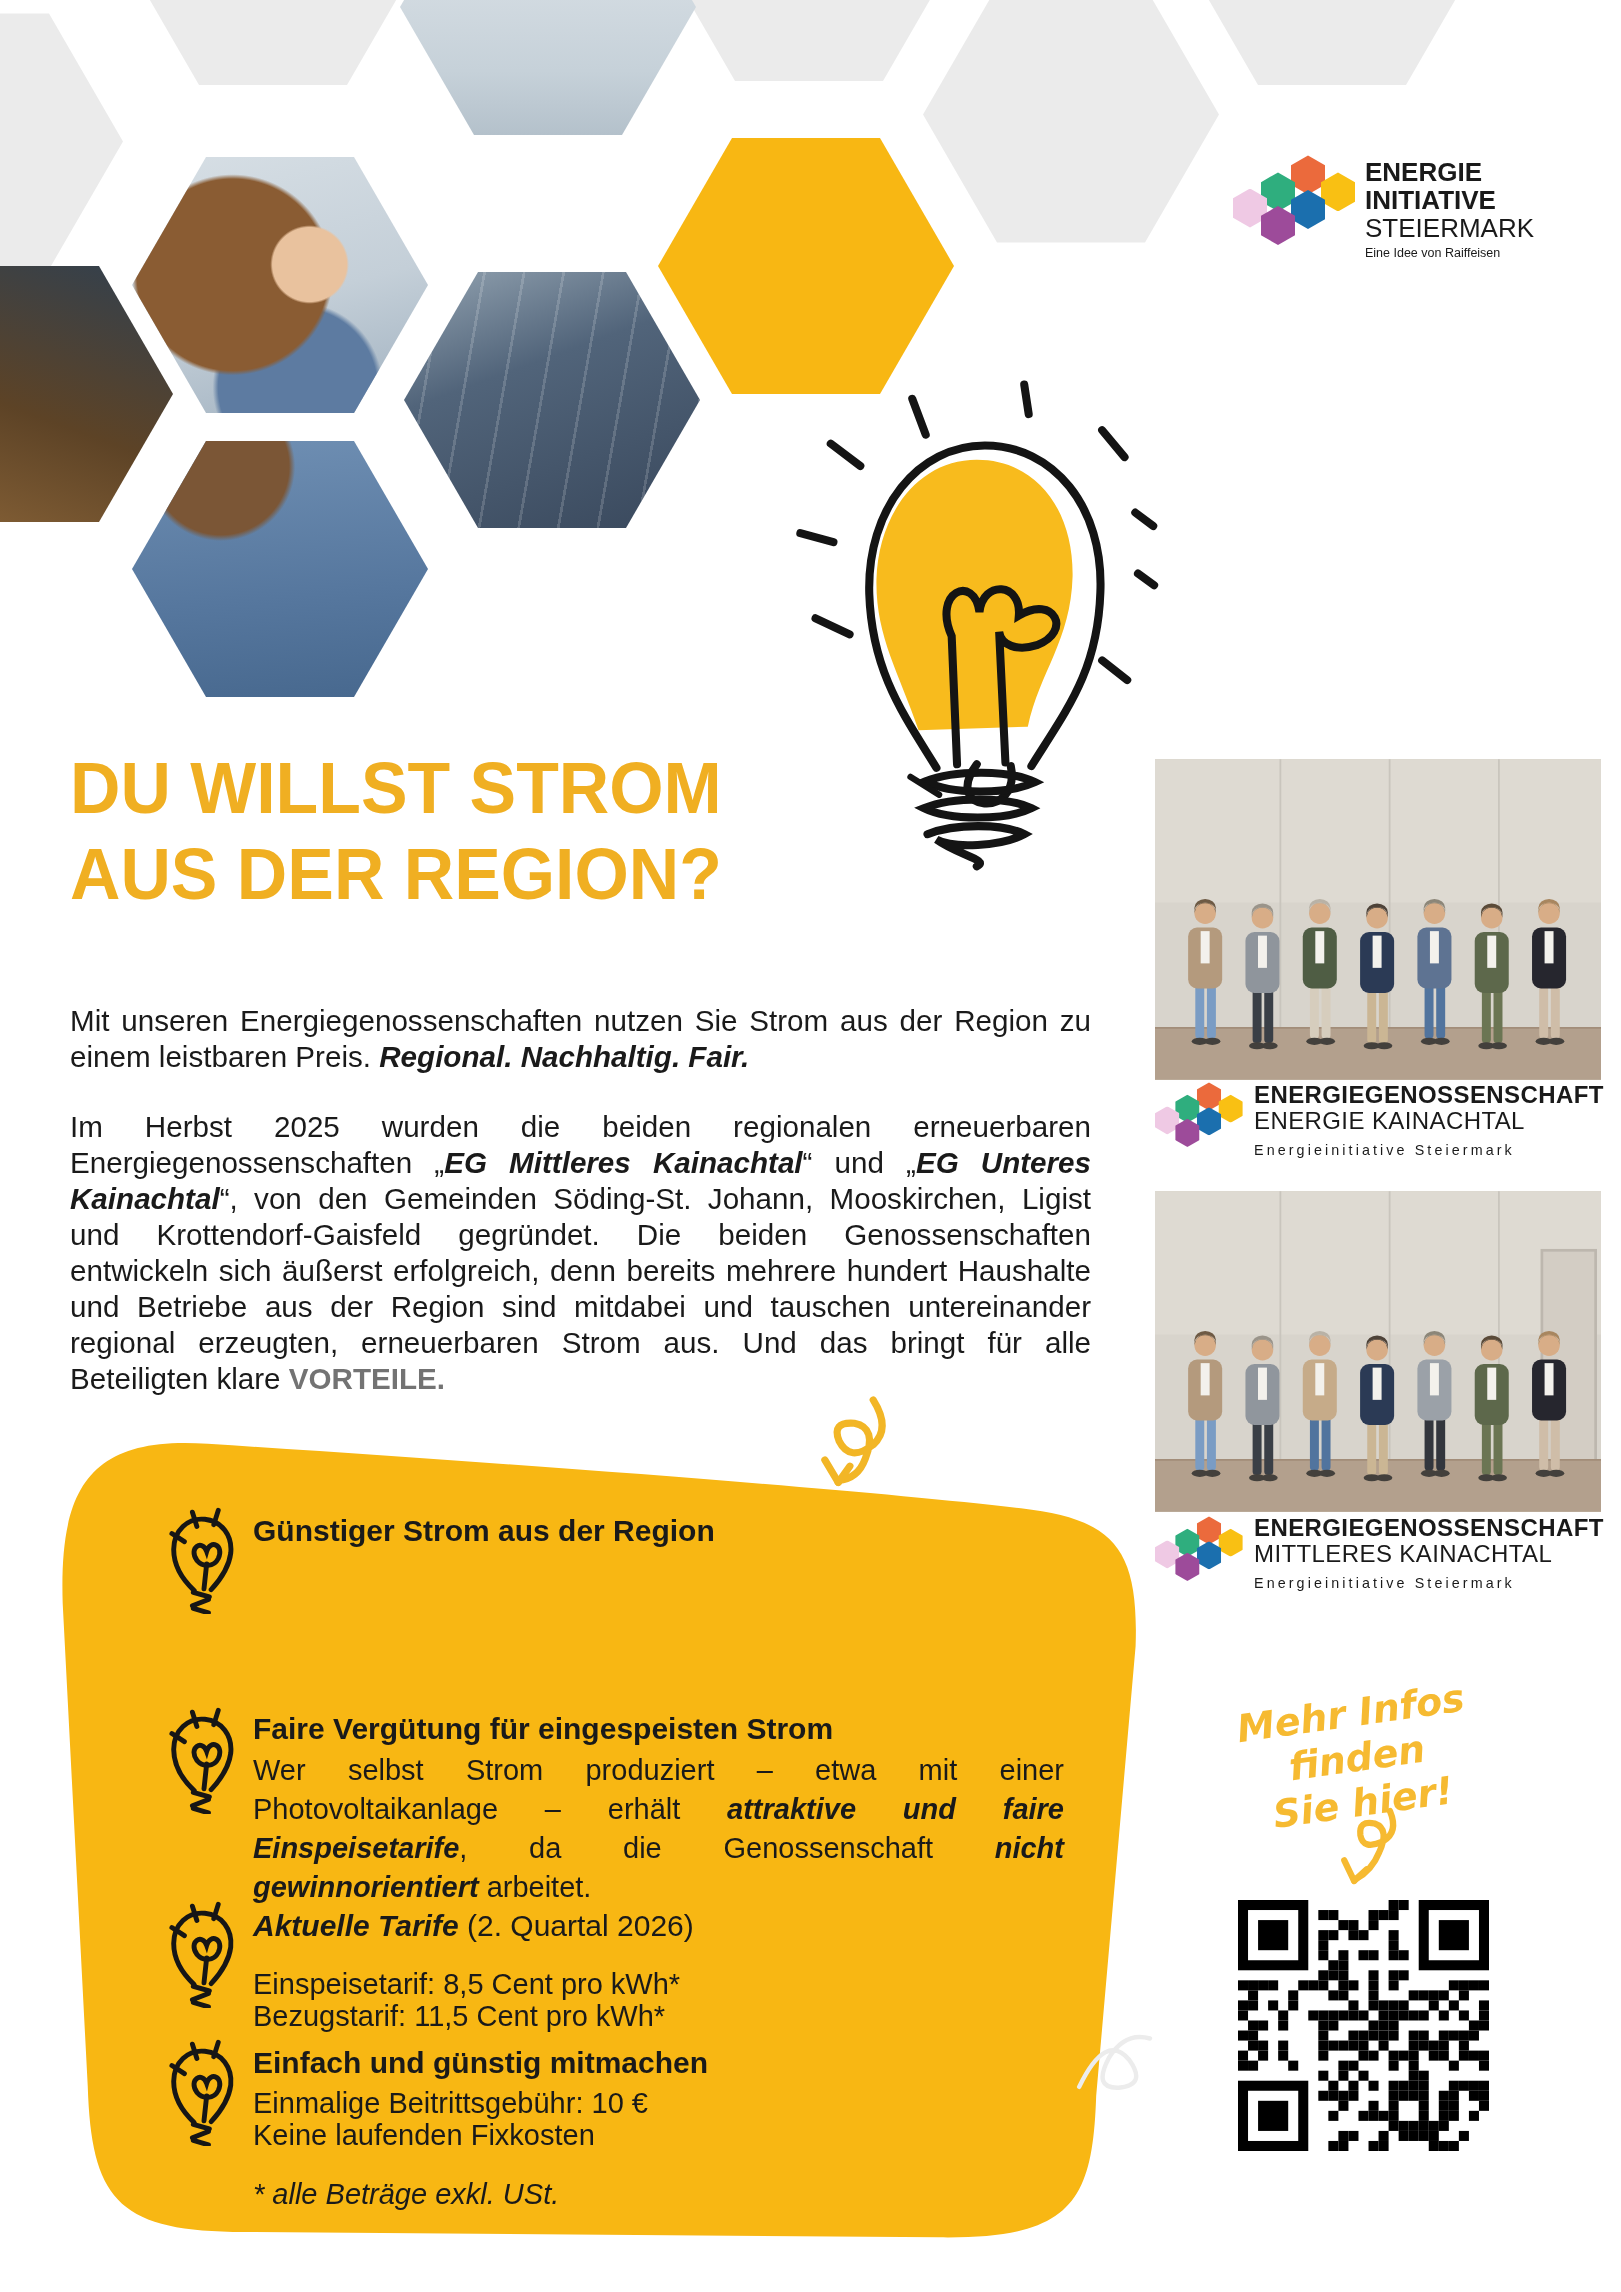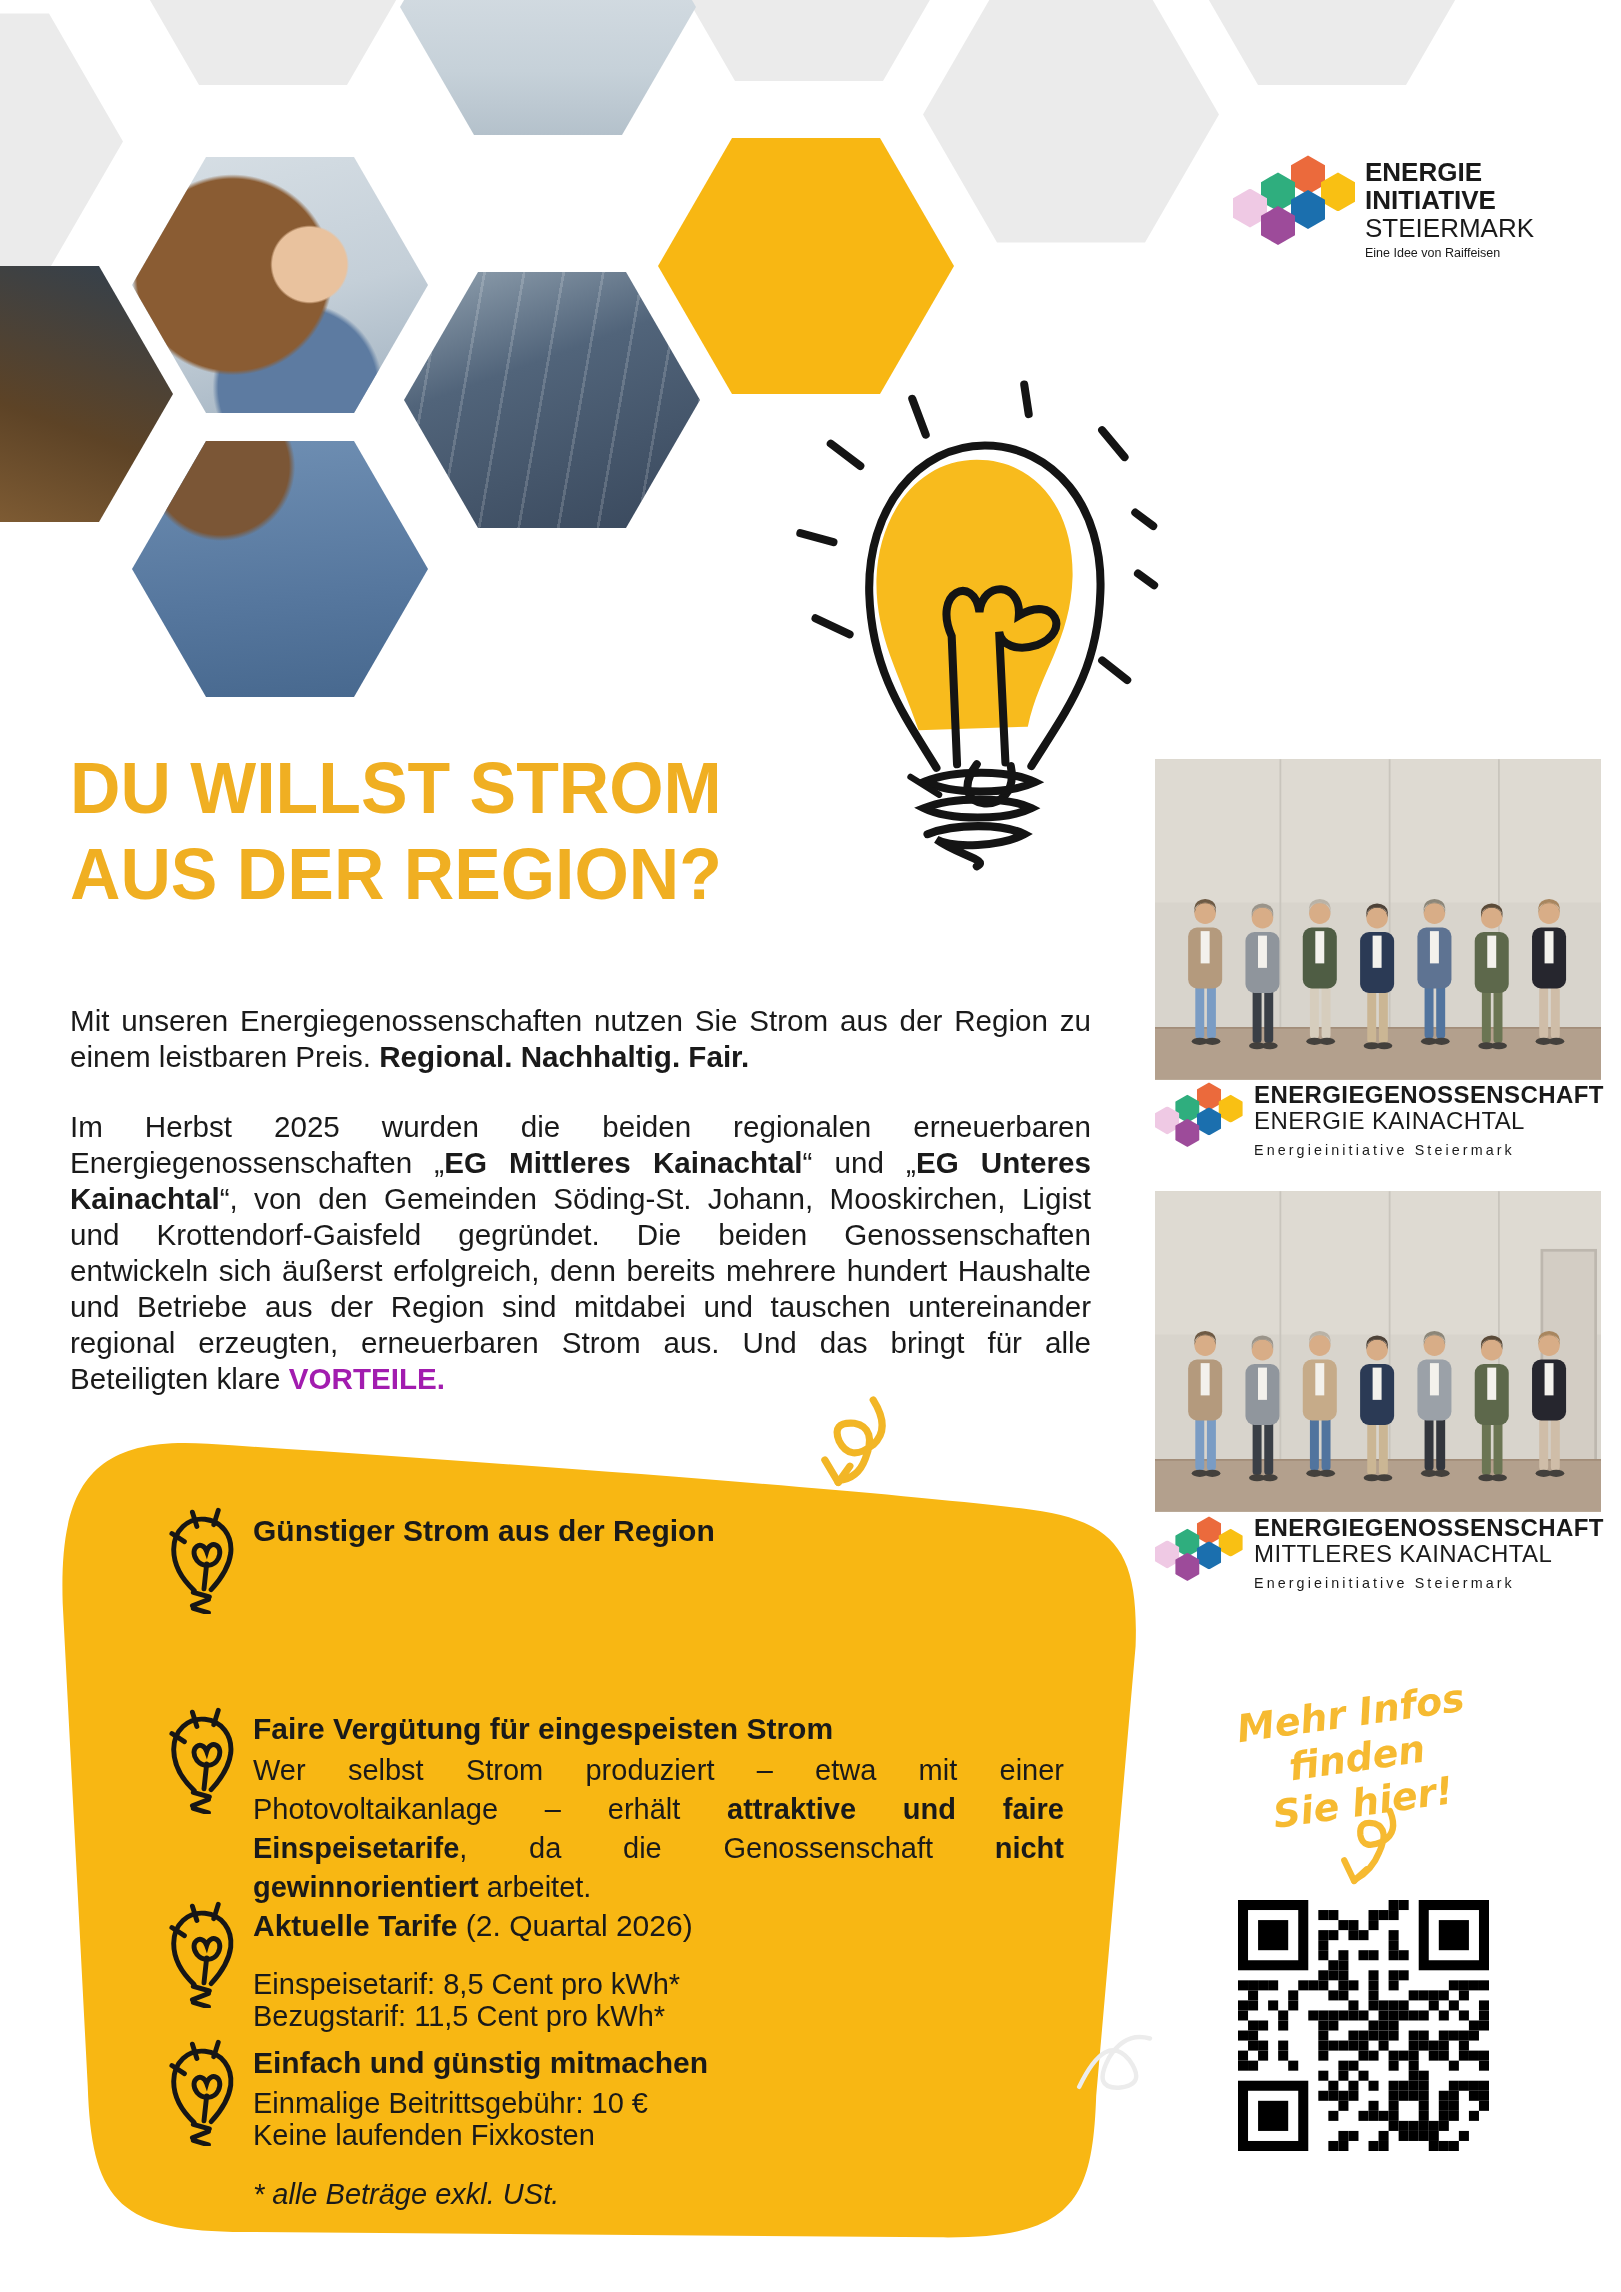--- a/index.html
+++ b/index.html
@@ -28,22 +28,22 @@
   .phex{position:absolute;width:34px;height:39px;
         clip-path:polygon(50% 0,100% 25%,100% 75%,50% 100%,0 75%,0 25%);}
   .logo-cluster{position:absolute;width:122px;height:86px;}
   .logo-text1{font-weight:bold;font-size:26px;line-height:28px;letter-spacing:0;}
   .logo-text2{font-size:26px;line-height:28px;}
   .logo-tag{font-size:12.5px;margin-top:3.6px;}
   .headline{font-weight:bold;font-size:72px;line-height:86px;color:#f0af22;
             transform:scaleX(.97);transform-origin:left top;white-space:nowrap;}
   .hashtag{font-size:48px;color:#1a1a1a;}
   .bodytext{font-size:29.6px;line-height:36px;text-align:justify;}
-  .b{font-weight:bold;}
-  .hl{color:#a21caf;font-weight:bold;}
+  .b{font-weight:bold;font-style:italic;}
+  .hl{color:#737373;font-weight:bold;}
   .ben-title{font-weight:bold;font-size:30px;line-height:34px;}
   .ben-body{font-size:29px;line-height:39px;text-align:justify;}
   .ben-line{font-size:29px;line-height:32px;}
   .footnote{font-style:italic;font-size:29px;text-align:right;}
   .photo{position:absolute;width:446px;height:321px;overflow:hidden;background:#d7d3cb;}
   .cap1{font-weight:bold;font-size:24px;line-height:26px;letter-spacing:0.4px;}
   .cap2{font-size:24px;line-height:26px;letter-spacing:0.4px;}
   .cap3{font-size:14.3px;letter-spacing:3.1px;margin-top:8px;}
   .handwrite{font-family:"DejaVu Sans",sans-serif;font-style:italic;font-weight:600;
              font-size:38px;line-height:45px;color:#f6ba31;text-align:center;

